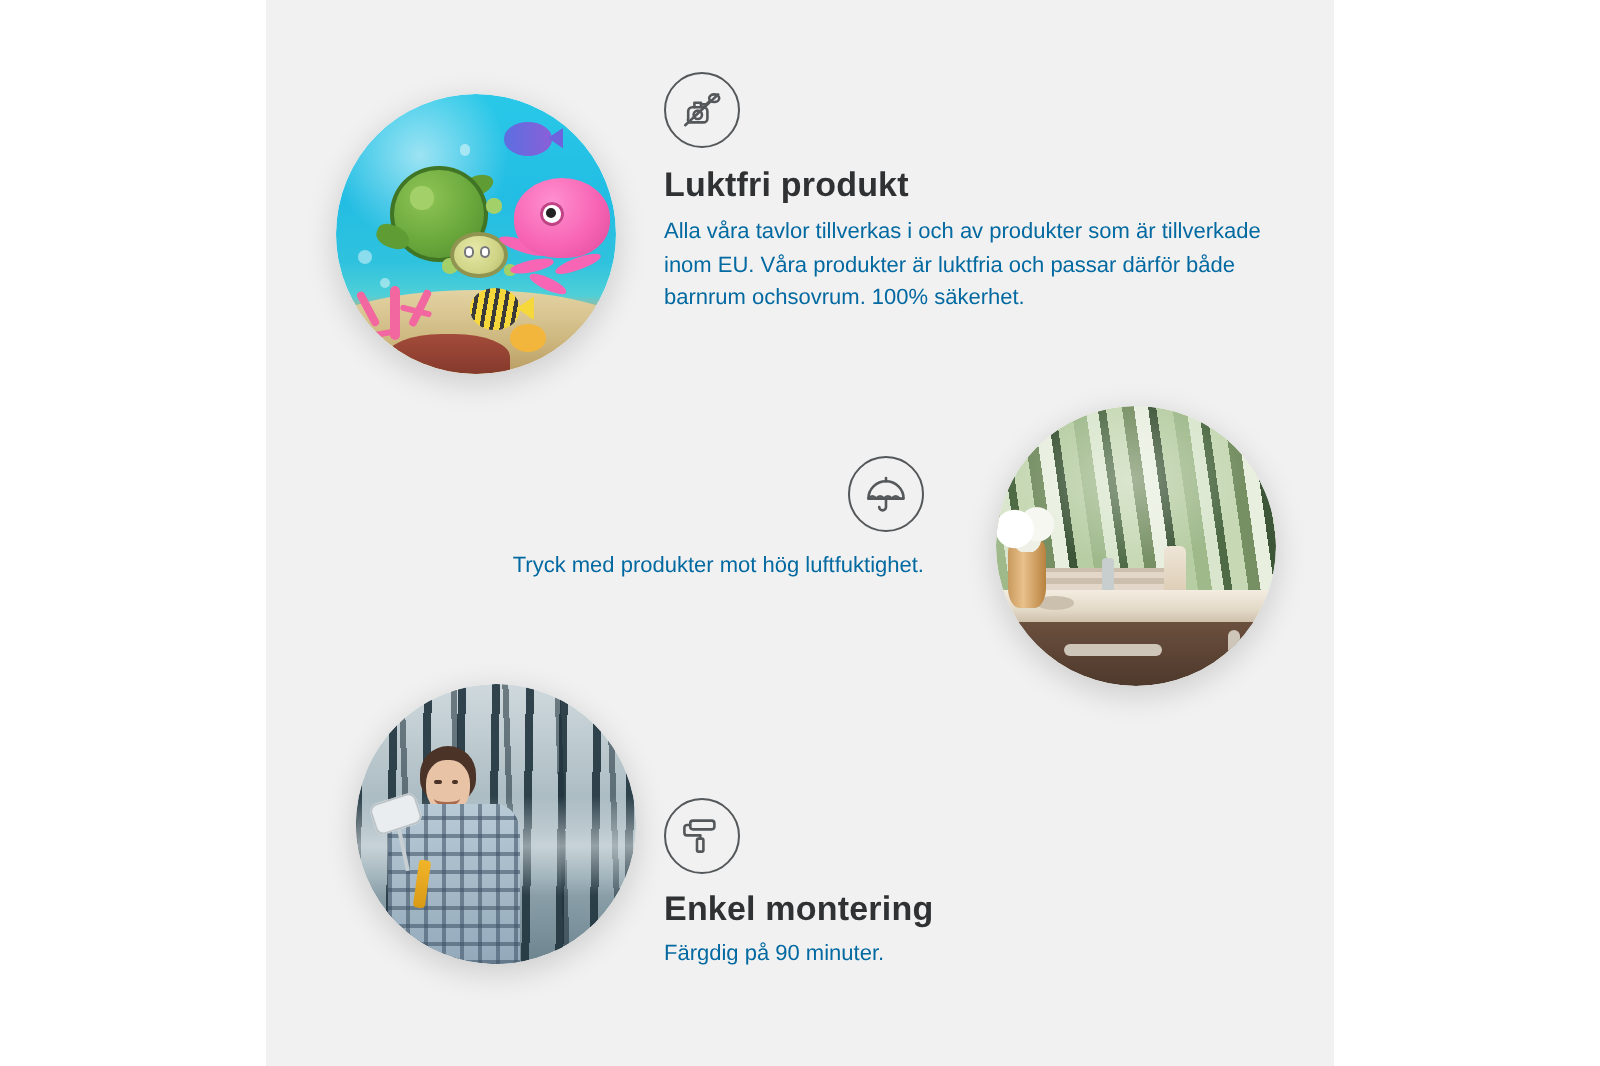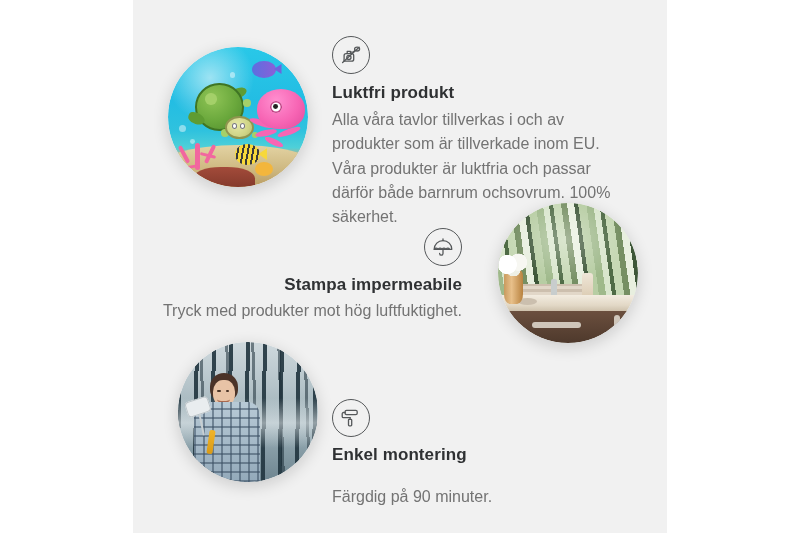--- a/index.html
+++ b/index.html
@@ -297,40 +297,40 @@
     box-sizing: border-box;
   }
   .f-title {
     font-size: 17px;
     font-weight: bold;
     color: #2f3133;
     letter-spacing: 0.1px;
     margin: 0;
   }
   .f-desc {
-    font-size: 16px;
+    font-size: 11px;
     line-height: 1.52;
-    color: #737373;
+    color: #0369a1;
     margin: 0;
   }
 
   
   #feature-odorless { left: 332px; top: 36px; width: 300px; }
   #feature-odorless .icon-circle { margin-bottom: 9px; }
   #feature-odorless .f-title { margin-bottom: 5px; }
 
   
   #feature-waterproof { left: 162px; top: 228px; width: 300px; text-align: right; }
   #feature-waterproof .icon-circle { margin-left: auto; margin-bottom: 9px; }
   #feature-waterproof .f-title { margin-bottom: 4px; }
 
   
   #feature-easy { left: 332px; top: 399px; width: 260px; }
   #feature-easy .icon-circle { margin-bottom: 8px; }
-  #feature-easy .f-title { margin-bottom: 20px; }
+  #feature-easy .f-title { margin-bottom: 4px; }
 </style>
 </head>
 <body>
 
 <div id="stage">
 
   <div class="panel"></div>
 
   <div class="photo" id="photo-ocean">
     <div class="photo-inner">
@@ -420,21 +420,20 @@
       <svg width="24" height="24" viewBox="0 0 24 24" aria-hidden="true">
         <g fill="none" stroke="#55585a" stroke-width="1.3" stroke-linecap="round" stroke-linejoin="round">
           <path d="M3.2 14.3C3.2 9.5 7.1 5.6 12 5.6s8.8 3.9 8.8 8.7z"></path>
           <path d="M3.2 14.3c1.3-1.6 2.6-1.6 3.9 0 1.3-1.6 2.6-1.6 3.9 0"></path>
           <path d="M11 14.3c1.3-1.6 2.6-1.6 3.9 0 1.3-1.6 2.6-1.6 3.9 0"></path>
           <path d="M12 5.6V4"></path>
           <path d="M12 14.3v4.2a1.7 1.7 0 0 1-3.4 0"></path>
         </g>
       </svg>
     </div>
-    <p class="f-title">Stampa impermeabile</p>
     <p class="f-desc">Tryck med produkter mot hög luftfuktighet.</p>
   </div>
 
   <div class="feature" id="feature-easy">
     <div class="icon-circle">
       <svg width="24" height="24" viewBox="0 0 24 24" aria-hidden="true">
         <g fill="none" stroke="#55585a" stroke-width="1.3" stroke-linecap="round" stroke-linejoin="round">
           <rect x="6.1" y="4.3" width="12.1" height="4.4" rx="1.4"></rect>
           <path d="M6.1 6.5H4.5a1.3 1.3 0 0 0-1.3 1.3v2.6a1.3 1.3 0 0 0 1.3 1.3h6.6"></path>
           <path d="M11.1 11.7v1.6"></path>

